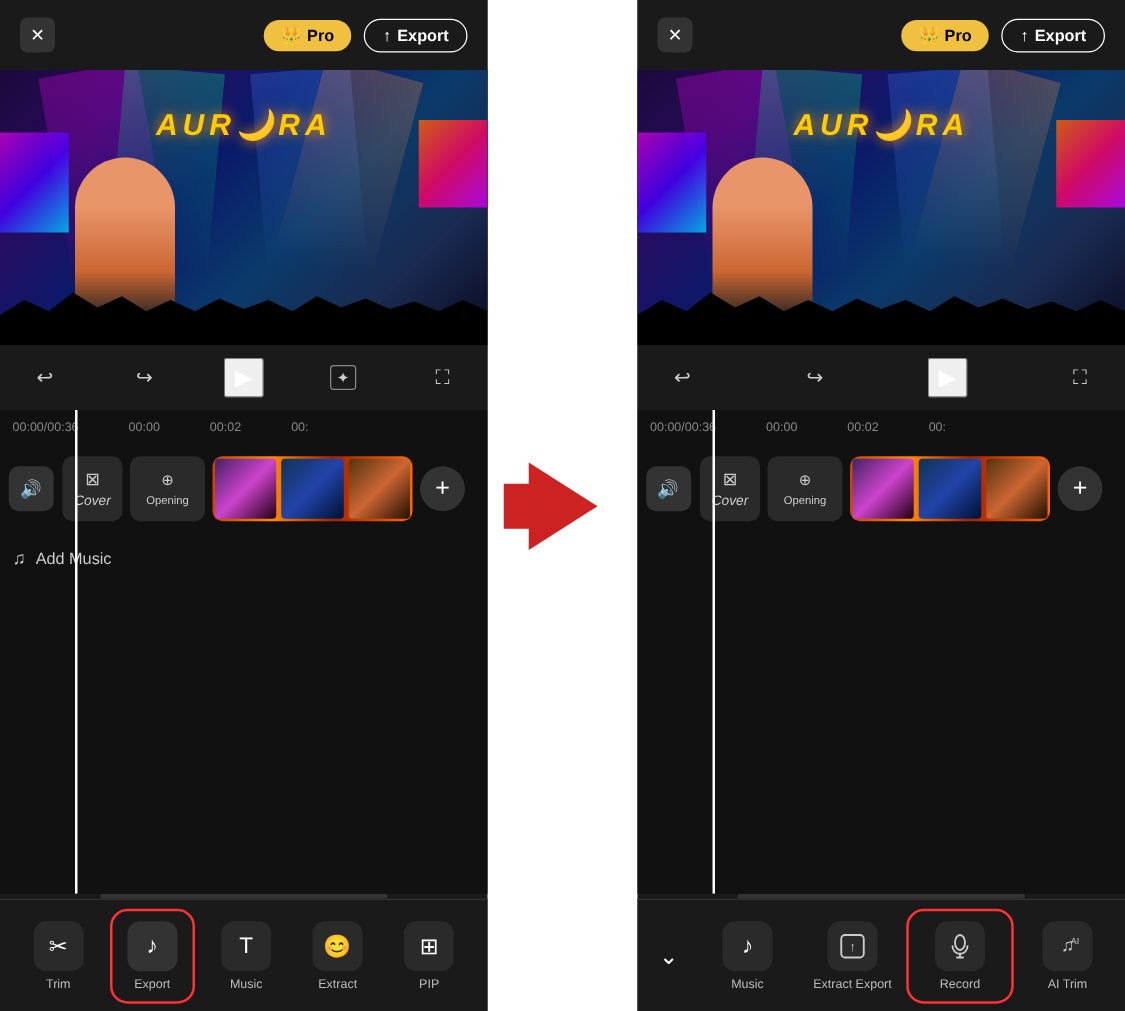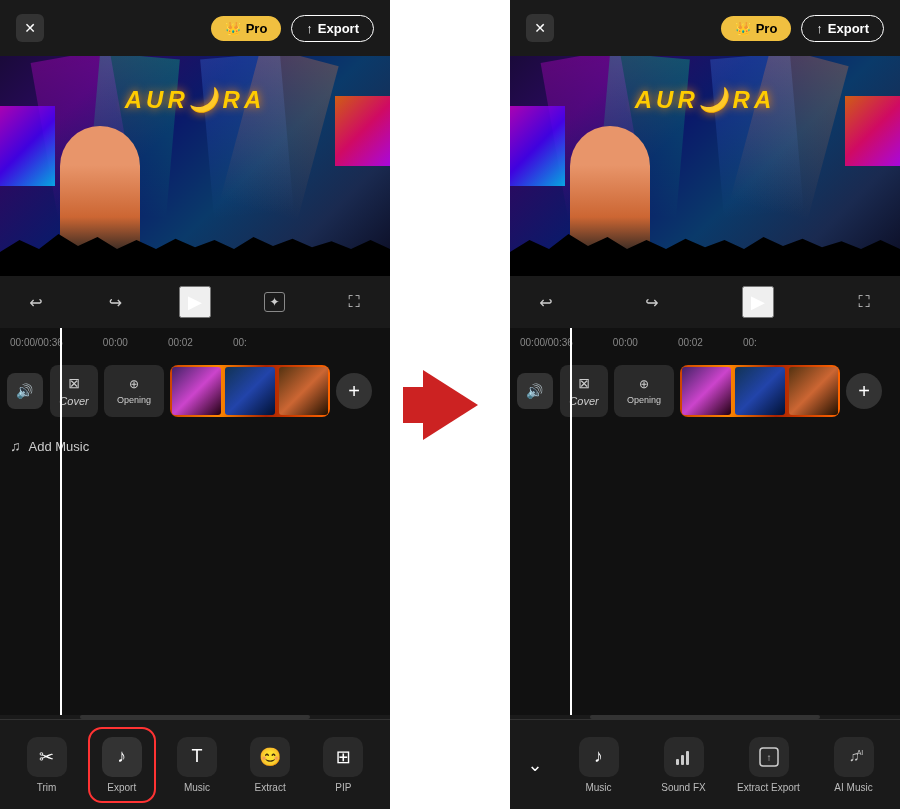--- a/index.html
+++ b/index.html
@@ -695,42 +695,43 @@
 
     <div class="submenu-toolbar">
       <div class="submenu-back">
         <span>⌄</span>
       </div>
       <div class="submenu-item">
         <div class="submenu-icon">♪</div>
         <span class="submenu-label">Music</span>
       </div>
       <div class="submenu-item">
-        <div class="submenu-icon" style="font-size:14px;">
-          <svg width="20" height="20" viewBox="0 0 20 20" fill="none">
-            <rect x="2" y="12" width="3" height="6" fill="#ccc" rx="1"></rect>
-            <rect x="7" y="8" width="3" height="10" fill="#ccc" rx="1"></rect>
-            <rect x="12" y="4" width="3" height="14" fill="#ccc" rx="1"></rect>
-          </svg>
-        </div>
-        <span class="submenu-label">Sound FX</span>
-      </div>
-      <div class="submenu-item">
         <div class="submenu-icon">
           <svg width="22" height="22" viewBox="0 0 22 22" fill="none">
             <rect x="2" y="2" width="18" height="18" rx="3" stroke="#ccc" stroke-width="1.5" fill="none"></rect>
             <text x="11" y="15" text-anchor="middle" fill="#ccc" font-size="10">↑</text>
           </svg>
         </div>
         <span class="submenu-label">Extract Export</span>
+      </div>
+      <div class="submenu-item highlighted">
+        <div class="submenu-icon">
+          <svg width="22" height="22" viewBox="0 0 22 22" fill="none">
+            <ellipse cx="11" cy="8" rx="4" ry="6" stroke="#ccc" stroke-width="1.5" fill="none"></ellipse>
+            <path d="M5 11c0 3.31 2.69 6 6 6s6-2.69 6-6" stroke="#ccc" stroke-width="1.5" fill="none" stroke-linecap="round"></path>
+            <line x1="11" y1="17" x2="11" y2="20" stroke="#ccc" stroke-width="1.5"></line>
+            <line x1="8" y1="20" x2="14" y2="20" stroke="#ccc" stroke-width="1.5"></line>
+          </svg>
+        </div>
+        <span class="submenu-label">Record</span>
       </div>
       <div class="submenu-item">
         <div class="submenu-icon">
           <svg width="22" height="22" viewBox="0 0 22 22" fill="none">
             <text x="11" y="15" text-anchor="middle" fill="#ccc" font-size="14">♫</text>
             <text x="17" y="9" text-anchor="middle" fill="#ccc" font-size="7">AI</text>
           </svg>
         </div>
-        <span class="submenu-label">AI Music</span>
+        <span class="submenu-label">AI Trim</span>
       </div>
     </div>
   </div>
 </div>
 
 </body></html>

